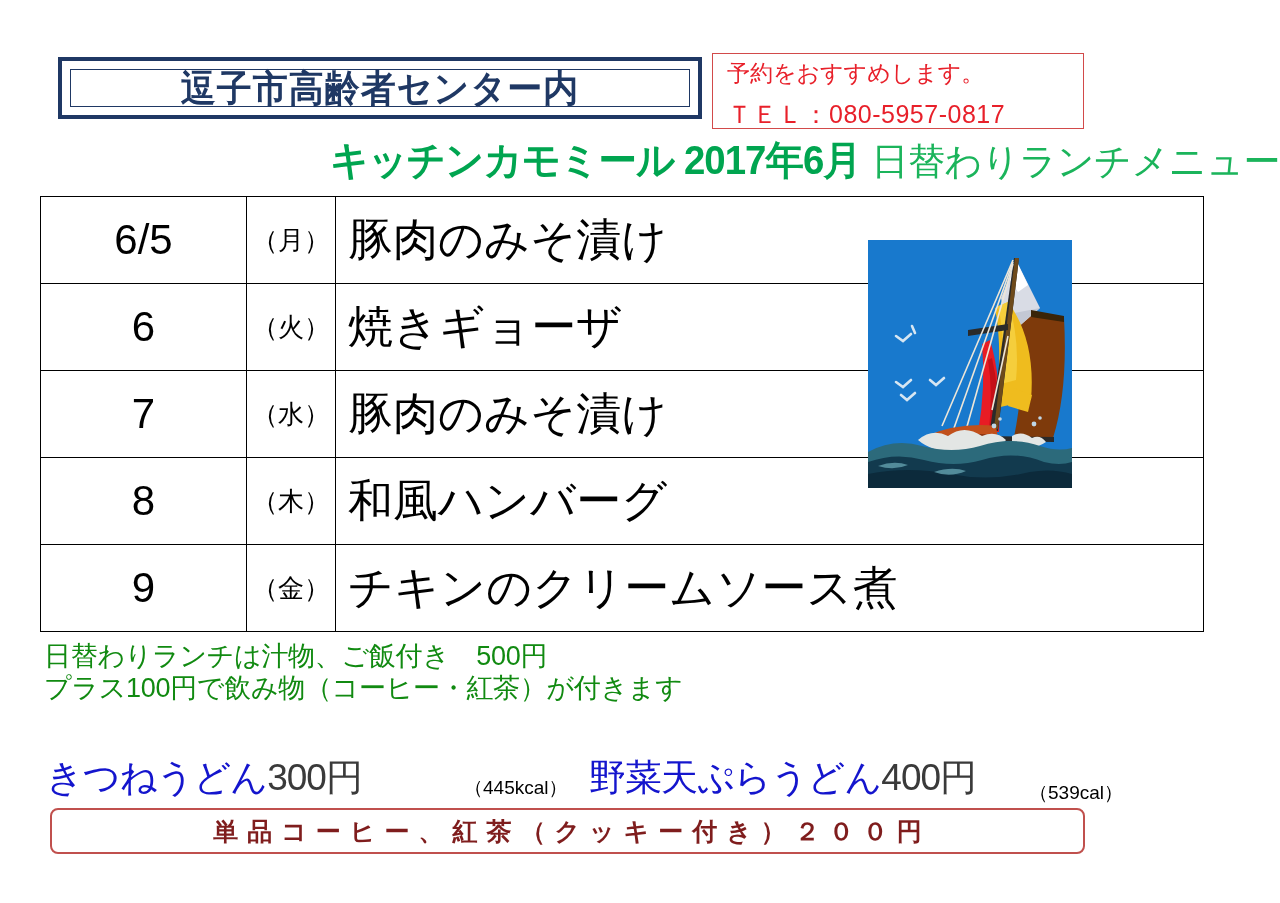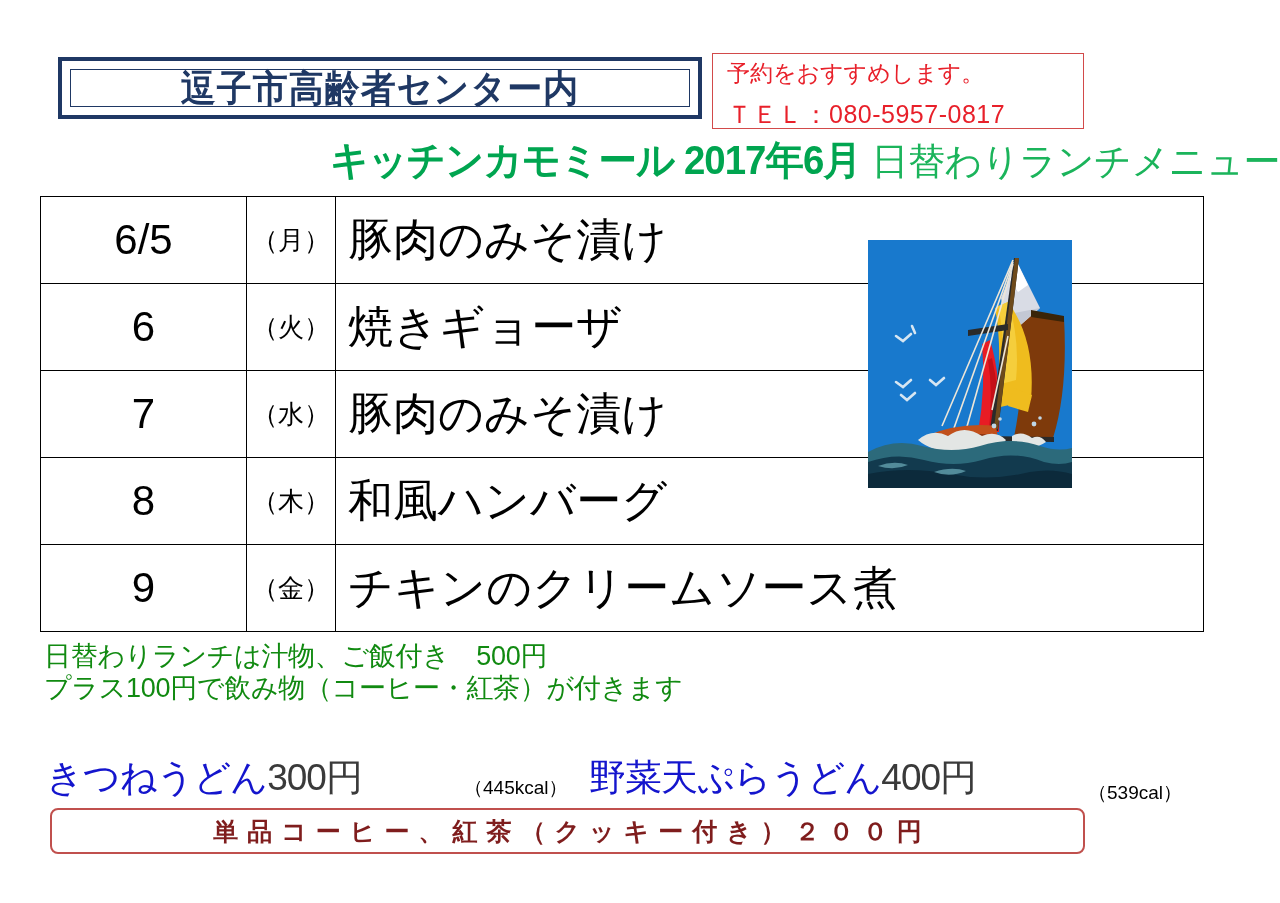--- a/index.html
+++ b/index.html
@@ -192,21 +192,21 @@
     color: #3A3A3A;
     letter-spacing: -1px;
   }
   .udon-cal {
     font-size: 19px;
     color: #000000;
   }
   .udon-block-1 { position: absolute; left: 2px;   bottom: 2px; }
   .cal-1        { position: absolute; left: 420px; bottom: 4px; }
   .udon-block-2 { position: absolute; left: 537px; bottom: 2px; margin-left: 8px; }
-  .cal-2        { position: absolute; left: 1044px; bottom: -1px; }
+  .cal-2        { position: absolute; left: 985px; bottom: -1px; }
 
   
   .coffee-box {
     position: absolute;
     left: 50px;
     top: 808px;
     width: 1035px;
     height: 46px;
     box-sizing: border-box;
     border: 2.5px solid #C0504D;

